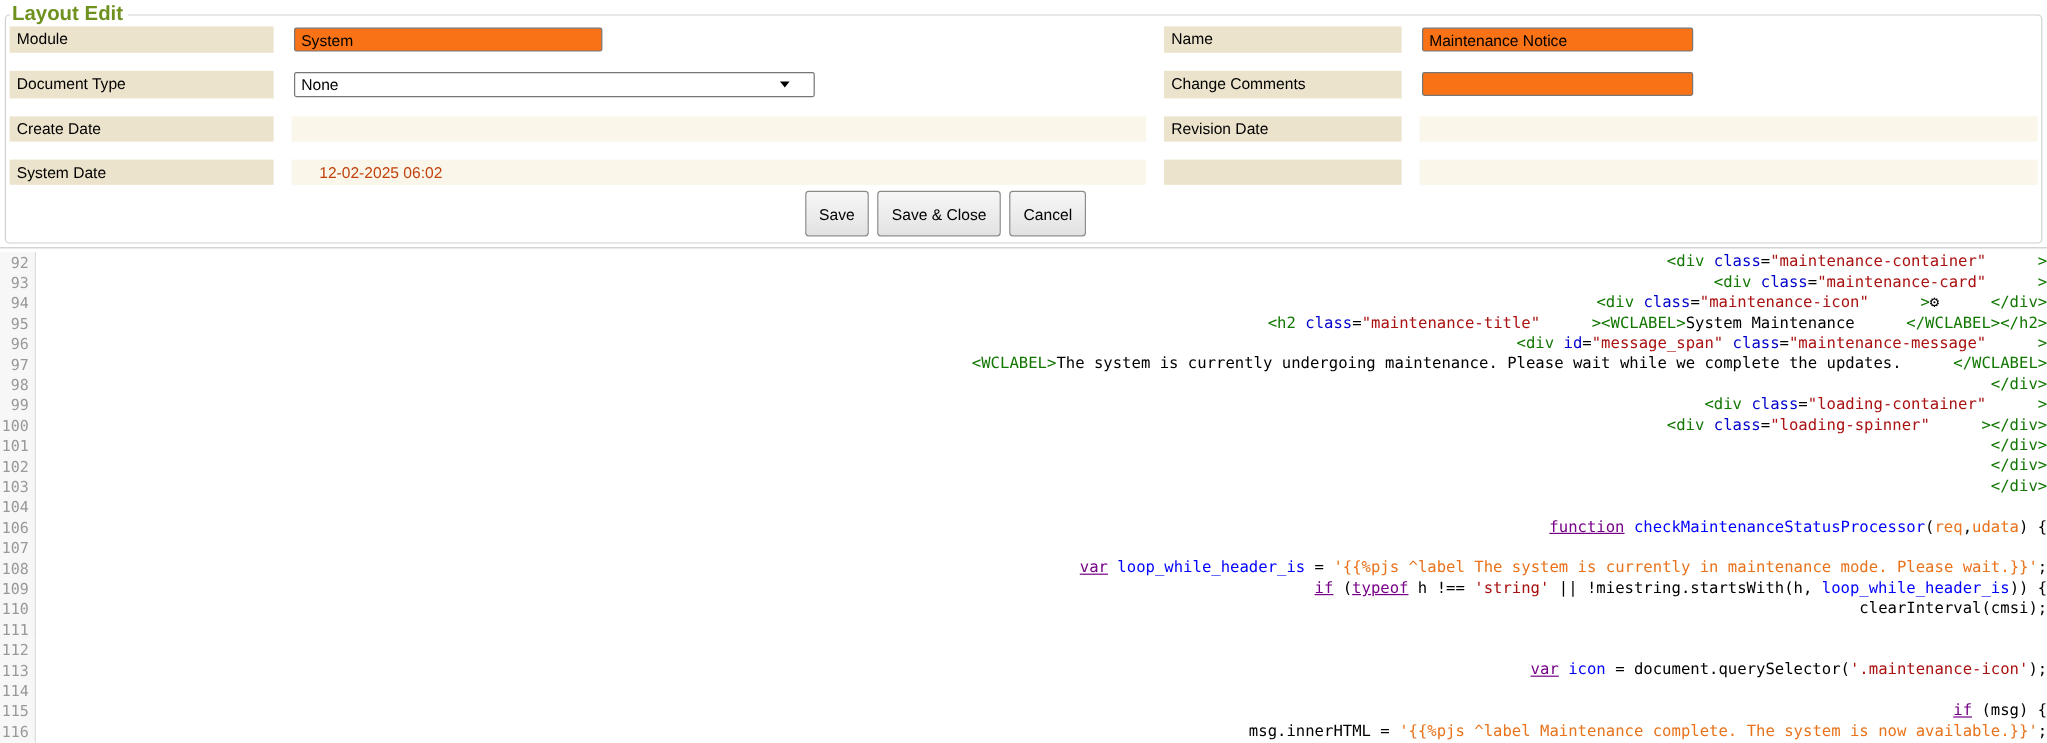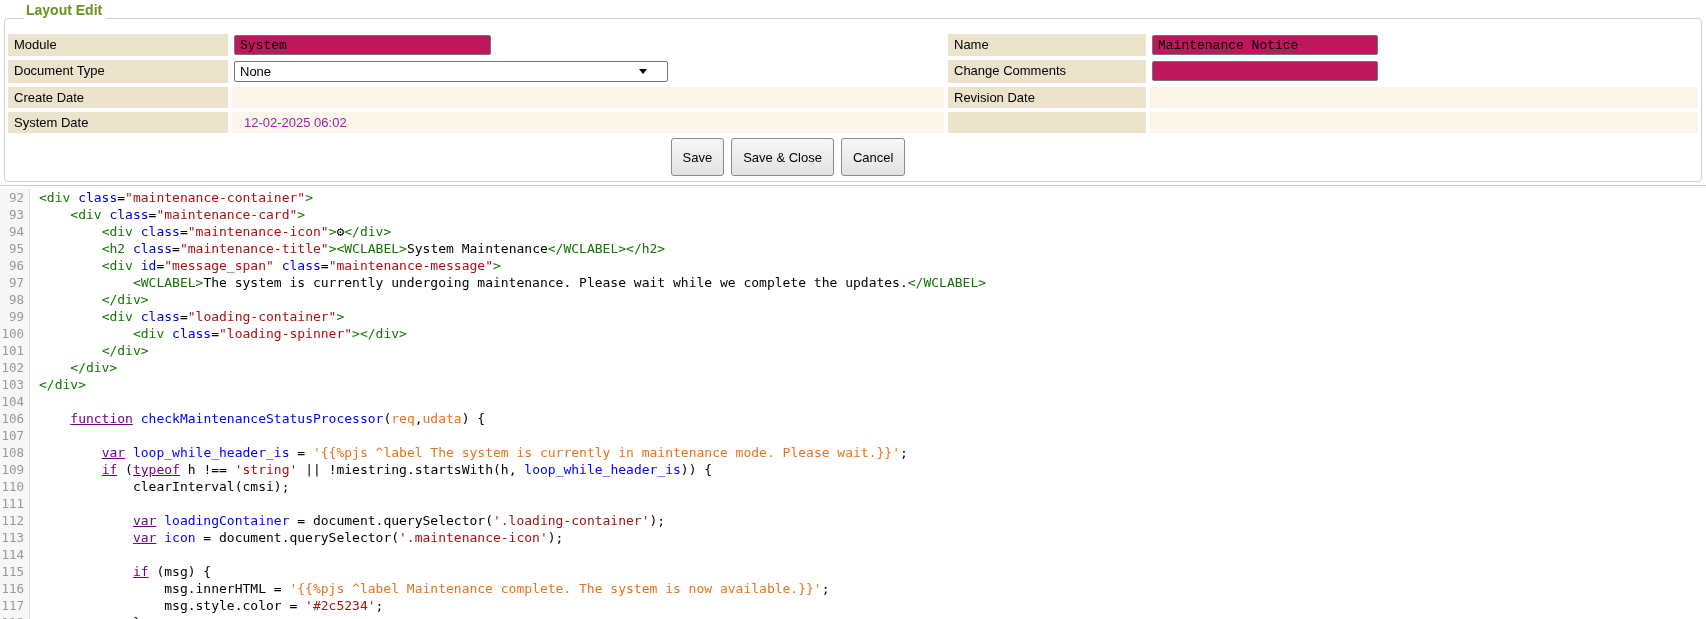--- a/index.html
+++ b/index.html
@@ -13,37 +13,37 @@
   body{
     width:1706px;height:619px;overflow:hidden;background:#fff;
     font-family:"Liberation Sans",sans-serif;color:#000;
   }
   
   .form-fieldset{
     margin:2px 4px 0 4px;padding:0 3px 3px 3px;
     border:1px solid #d0d0d0;border-radius:4px;
   }
   .form-fieldset legend{
-    font-size:14px;font-weight:bold;color:var(--accent-green);
-    padding:0 4px 16px 2px;margin-left:16px;
+    font-size:17px;font-weight:bold;color:var(--accent-green);
+    padding:0 4px 0 2px;margin-left:0;
   }
   .form-grid{
     display:grid;
     grid-template-columns:220px 712px 198px 1fr;
-    gap:4px;
+    gap:15px;
     background:#fff;
   }
   .cell{font-size:13px;min-height:21px;line-height:15px;padding:3px 6px;}
   .lbl{background:var(--label-bg);}
   .val{background:#fff;padding:1px 2px;}
-  .val.cream{background:var(--row-cream);padding:3px 12px;color:#a21caf;}
+  .val.cream{background:var(--row-cream);padding:3px 23px;color:#c2410c;}
   .txt{
     height:20px;border:1px solid #767676;border-radius:2px;
-    font-family:Liberation Mono, monospace;font-size:13px;
-    padding:1px 5px;margin:0;background:#be185d;
+    font-family:Liberation Sans, sans-serif;font-size:13px;
+    padding:1px 5px;margin:0;background:#f97316;
   }
   .w257{width:257px;} .w253{width:226px;}
   .selectbox{
     width:434px;height:21px;border:1px solid #767676;border-radius:2px;
     background:#fff;display:flex;align-items:center;justify-content:space-between;
     font-size:13px;padding:0 20px 0 5px;cursor:default;
   }
   .chev{
     width:0;height:0;border-left:4px solid transparent;border-right:4px solid transparent;
     border-top:5px solid #000;margin-left:6px;
@@ -58,29 +58,29 @@
     border:1px solid #8b8b8b;border-radius:3px;
     padding:2px 11px;height:38px;cursor:pointer;
   }
   
   .editor{
     margin-top:3px;border-top:1px solid #c9c9c9;background:#fff;
     height:478px;overflow:hidden;
     font-family:"DejaVu Sans Mono",monospace;font-size:13px;
     padding-top:3px;
   }
-  .cm-line{display:flex;line-height:17px;white-space:pre;}
+  .cm-line{display:flex;line-height:17px;white-space:pre;justify-content:space-between;}
   .gut{
     flex:0 0 30px;width:30px;text-align:right;color:var(--gutter-text);
     background:#f7f7f7;border-right:1px solid #ddd;padding-right:5px;
     font-size:12.5px;
   }
   .code{white-space:pre;padding-left:9px;color:#000;}
   .tok-p{color:#000;}
-  .tok-g{color:var(--tag-green);}
+  .tok-g{color:var(--tag-green);margin-left:43px;}
   .tok-a{color:var(--attr-blue);}
   .tok-s{color:var(--string-red);}
   .tok-k{color:var(--keyword-purple);text-decoration:underline;}
   .tok-d{color:var(--def-blue);}
   .tok-o{color:var(--template-orange);}
 </style>
 </head>
 <body>
 
 <fieldset class="form-fieldset">
@@ -141,21 +141,21 @@
       <div class="cm-line"><span class="gut">101</span><span class="code"><span class="tok-p">        </span><span class="tok-g">&lt;/div&gt;</span></span></div>
       <div class="cm-line"><span class="gut">102</span><span class="code"><span class="tok-p">    </span><span class="tok-g">&lt;/div&gt;</span></span></div>
       <div class="cm-line"><span class="gut">103</span><span class="code"><span class="tok-g">&lt;/div&gt;</span></span></div>
       <div class="cm-line"><span class="gut">104</span><span class="code"></span></div>
       <div class="cm-line"><span class="gut">106</span><span class="code"><span class="tok-p">    </span><span class="tok-k">function</span><span class="tok-p"> </span><span class="tok-d">checkMaintenanceStatusProcessor</span><span class="tok-p">(</span><span class="tok-o">req</span><span class="tok-p">,</span><span class="tok-o">udata</span><span class="tok-p">) {</span></span></div>
       <div class="cm-line"><span class="gut">107</span></div>
       <div class="cm-line"><span class="gut">108</span><span class="code"><span class="tok-p">        </span><span class="tok-k">var</span><span class="tok-p"> </span><span class="tok-d">loop_while_header_is</span><span class="tok-p"> = </span><span class="tok-o">'{{%pjs ^label The system is currently in maintenance mode. Please wait.}}'</span><span class="tok-p">;</span></span></div>
       <div class="cm-line"><span class="gut">109</span><span class="code"><span class="tok-p">        </span><span class="tok-k">if</span><span class="tok-p"> (</span><span class="tok-k">typeof</span><span class="tok-p"> h !== </span><span class="tok-s">'string'</span><span class="tok-p"> || !miestring.startsWith(h, </span><span class="tok-d">loop_while_header_is</span><span class="tok-p">)) {</span></span></div>
       <div class="cm-line"><span class="gut">110</span><span class="code"><span class="tok-p">            clearInterval(cmsi);</span></span></div>
       <div class="cm-line"><span class="gut">111</span></div>
-      <div class="cm-line"><span class="gut">112</span><span class="code"><span class="tok-p">            </span><span class="tok-k">var</span><span class="tok-p"> </span><span class="tok-d">loadingContainer</span><span class="tok-p"> = document.querySelector(</span><span class="tok-s">'.loading-container'</span><span class="tok-p">);</span></span></div>
+      <div class="cm-line"><span class="gut">112</span></div>
       <div class="cm-line"><span class="gut">113</span><span class="code"><span class="tok-p">            </span><span class="tok-k">var</span><span class="tok-p"> </span><span class="tok-d">icon</span><span class="tok-p"> = document.querySelector(</span><span class="tok-s">'.maintenance-icon'</span><span class="tok-p">);</span></span></div>
       <div class="cm-line"><span class="gut">114</span><span class="code"></span></div>
       <div class="cm-line"><span class="gut">115</span><span class="code"><span class="tok-p">            </span><span class="tok-k">if</span><span class="tok-p"> (msg) {</span></span></div>
       <div class="cm-line"><span class="gut">116</span><span class="code"><span class="tok-p">                msg.innerHTML = </span><span class="tok-o">'{{%pjs ^label Maintenance complete. The system is now available.}}'</span><span class="tok-p">;</span></span></div>
       <div class="cm-line"><span class="gut">117</span><span class="code"><span class="tok-p">                msg.style.color = </span><span class="tok-s">'#2c5234'</span><span class="tok-p">;</span></span></div>
       <div class="cm-line"><span class="gut">118</span><span class="code"><span class="tok-p">            }</span></span></div>
       <div class="cm-line"><span class="gut">119</span><span class="code"><span class="tok-p">            </span><span class="tok-k">if</span><span class="tok-p"> (loadingContainer) {</span></span></div>
     </div>
 </div>
 

